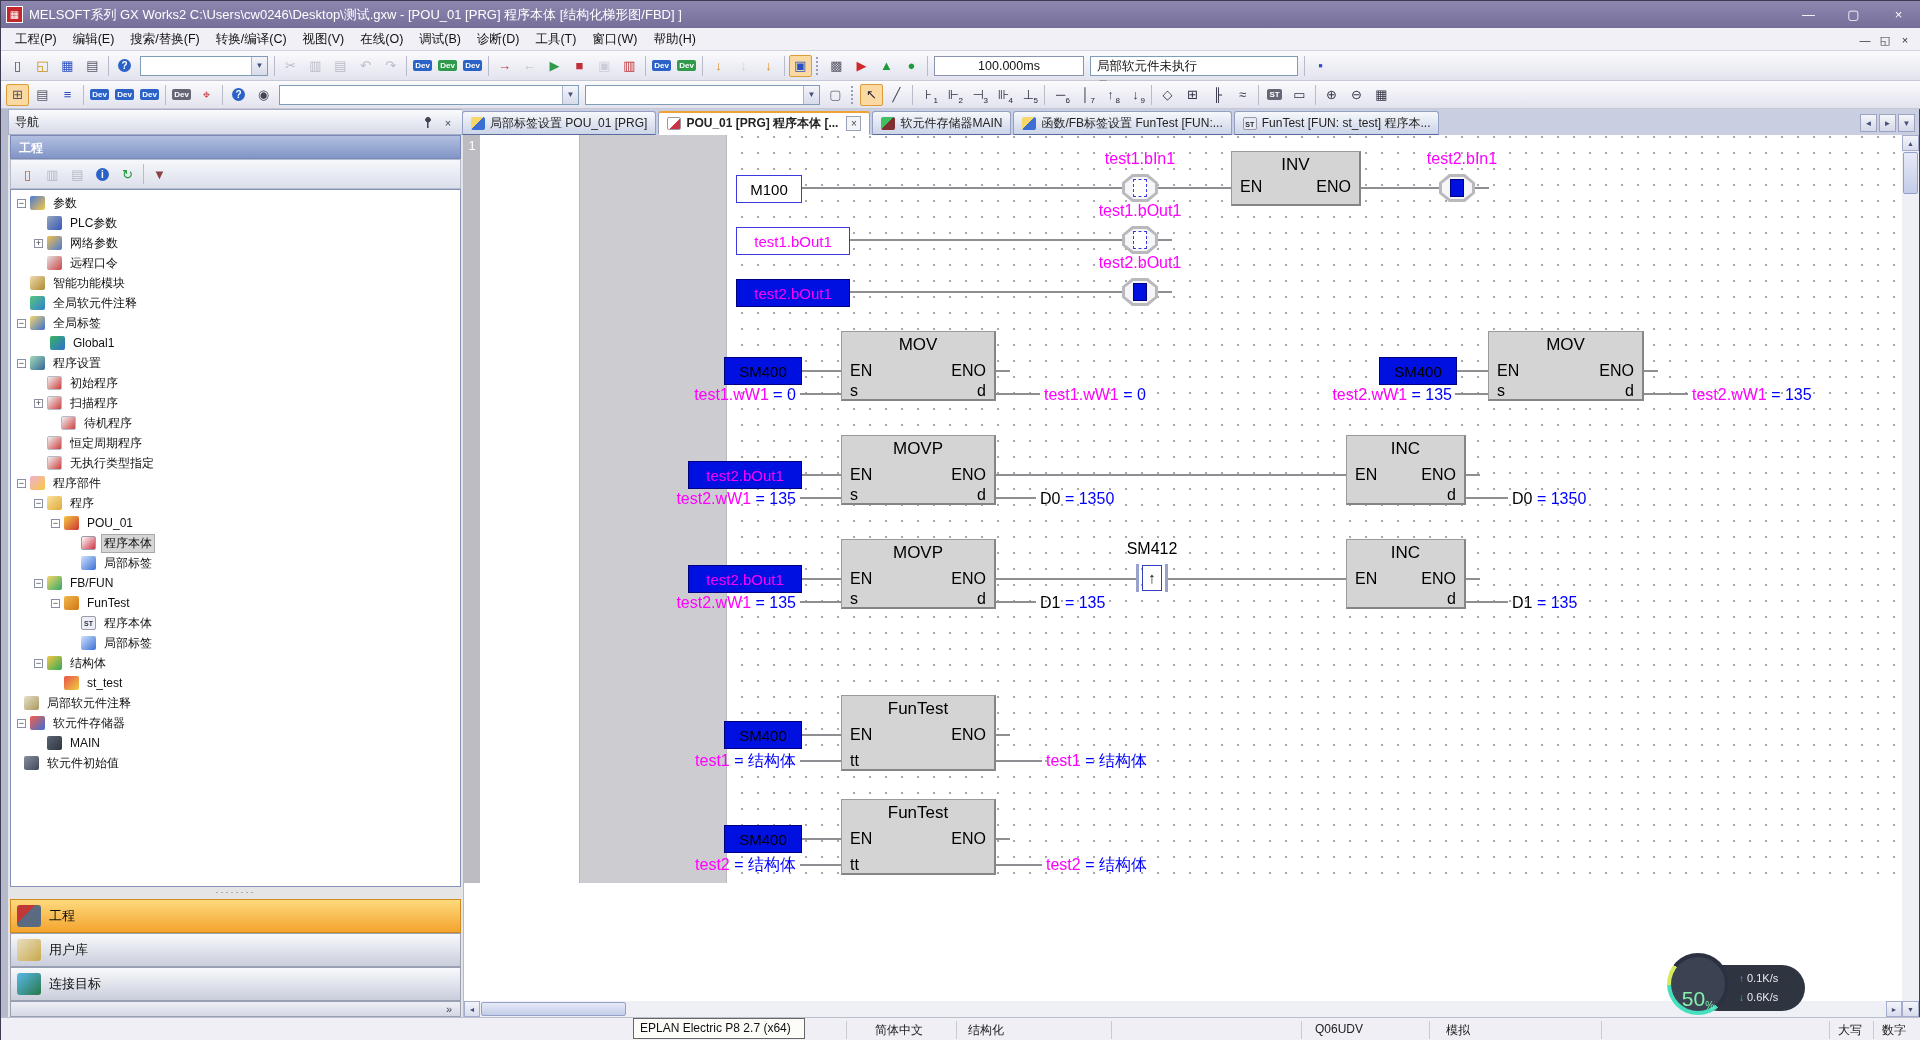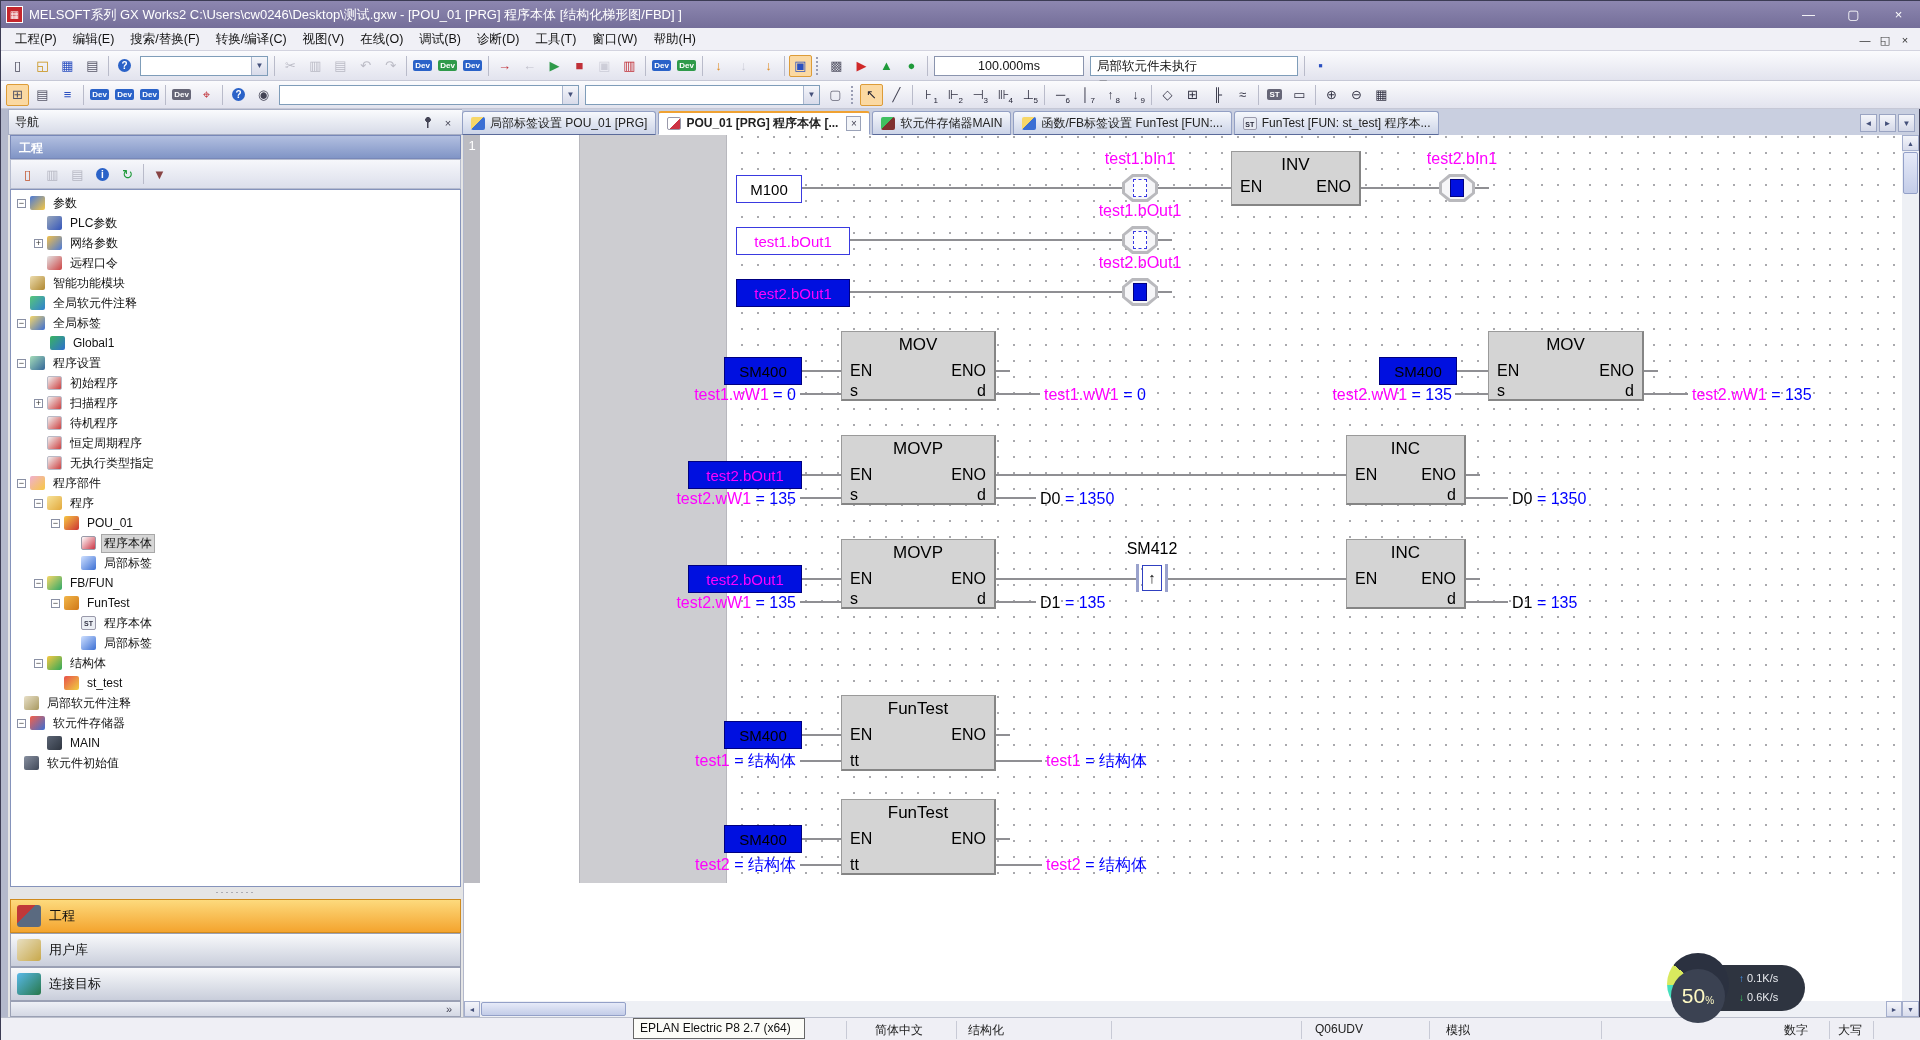--- a/index.html
+++ b/index.html
@@ -166,22 +166,22 @@
     border:1px solid #666; font-size:12px; color:#111; line-height:19px; padding-left:6px; white-space:nowrap; z-index:30; }
 
   
   #speedpill { position:absolute; left:1694px; top:964px; width:110px; height:46px; background:#2e3440;
     border-radius:23px; z-index:25; color:#e8eaee; font-size:11px; }
   .prow { position:absolute; left:44px; width:62px; height:16px; line-height:16px; }
   .prow .arr { font-size:10px; margin-right:3px; }
   .up-arr { color:#4aa0ff; } .down-arr { color:#3ecf63; }
   #speedcircle { position:absolute; left:1666px; top:952px; width:62px; height:62px; border-radius:50%;
     background:conic-gradient(from 140deg,#46dfbd 0 128deg,#d9e95e 128deg 168deg,#2b3140 168deg 360deg); z-index:26; }
-  #speedinner { position:absolute; left:4px; top:16px; width:54px; height:54px; border-radius:50%; background:#3b4252;
-    color:#fef9c3; display:flex; align-items:center; justify-content:center; }
+  #speedinner { position:absolute; left:4px; top:4px; width:54px; height:54px; border-radius:50%; background:#3b4252;
+    color:#86efac; display:flex; align-items:flex-end; justify-content:center; }
   #speedinner .pct { font-size:21px; font-weight:300; }
   #speedinner .pctsign { font-size:10px; margin-top:8px; }
 </style>
 </head>
 <body>
 
 <div id="win">
 
   <div id="titlebar">
     <div id="app-icon">▦</div>
@@ -518,21 +518,21 @@
         <div class="titem" style="padding-left: 23px;">
           <div class="texp none"></div>
           <div class="tico i-progtype"></div>
           <span class="tlabel">初始程序</span>
         </div>
         <div class="titem" style="padding-left: 23px;">
           <div class="texp">+</div>
           <div class="tico i-progtype"></div>
           <span class="tlabel">扫描程序</span>
         </div>
-        <div class="titem" style="padding-left: 23px;">
+        <div class="titem" style="padding-left: 37px;">
           <div class="texp none"></div>
           <div class="tico i-progtype"></div>
           <span class="tlabel">待机程序</span>
         </div>
         <div class="titem" style="padding-left: 23px;">
           <div class="texp none"></div>
           <div class="tico i-progtype"></div>
           <span class="tlabel">恒定周期程序</span>
         </div>
         <div class="titem" style="padding-left: 23px;">
@@ -830,21 +830,21 @@
       <div class="ssep" style="left: 1300px;"></div>
       <div class="ssep" style="left: 1428px;"></div>
       <div class="ssep" style="left: 1600px;"></div>
       <div class="ssep" style="left: 1828px;"></div>
       <div class="ssep" style="left: 1872px;"></div>
       <div class="sfield" style="left: 874px;">简体中文</div>
       <div class="sfield" style="left: 967px;">结构化</div>
       <div class="sfield" style="left: 1314px;">Q06UDV</div>
       <div class="sfield" style="left: 1445px;">模拟</div>
       <div class="sfield" style="left: 1837px;">大写</div>
-      <div class="sfield" style="left: 1783px;">数字</div>
+      <div class="sfield" style="left: 1881px;">数字</div>
     </div>
 
   <div id="tooltip">EPLAN Electric P8 2.7 (x64)</div>
 
   <div id="speedpill">
     <div class="prow" style="top:5px;"><span class="arr up-arr">↑</span><span>0.1K/s</span></div>
     <div class="prow" style="top:24px;"><span class="arr down-arr">↓</span><span>0.6K/s</span></div>
   </div>
   <div id="speedcircle">
     <div id="speedinner">

